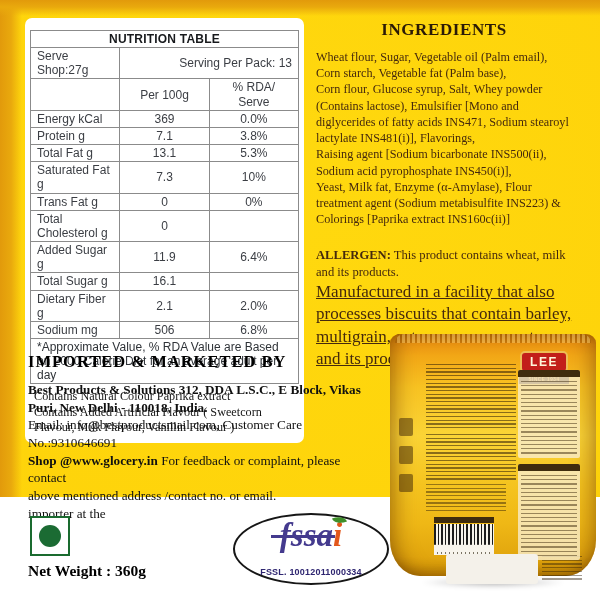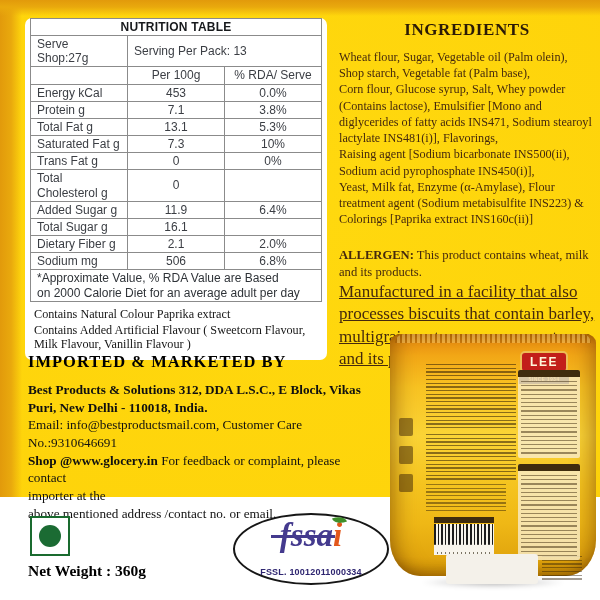--- a/index.html
+++ b/index.html
@@ -8,38 +8,38 @@
     font-family:"Liberation Sans",sans-serif;
     background:
       linear-gradient(180deg,#e29a0b 0px,#e9a90d 7px,rgba(233,169,13,0) 16px),
       linear-gradient(90deg,#e29a0b 0px,#e9a90d 11px,rgba(233,169,13,0) 22px),
       radial-gradient(140% 120% at 42% 32%, #ffd90f 0%, #fed30a 55%, #f7c406 80%, #efb505 100%);
   }
   
   .floor{position:absolute;left:0;right:0;top:497px;height:103px;background:#ffffff;z-index:1;}
 
   
-  .card{position:absolute;left:25px;top:18px;width:302px;background:#fff;border-radius:7px;
-        padding:0 5px 7px 5px;box-sizing:border-box;z-index:2;}
+  .card{position:absolute;left:25px;top:18px;width:279px;background:#fff;border-radius:7px;
+        padding:12px 5px 7px 5px;box-sizing:border-box;z-index:2;}
   table.nt{border-collapse:collapse;width:100%;table-layout:fixed;color:#3b3e44;}
   table.nt td{border:1px solid #8b8b8b;padding:1px 6px;font-size:12px;line-height:1.18;}
   table.nt{border:1.5px solid #555;}
   td.t-title{text-align:center;font-weight:700;font-size:13.5px;color:#17191c;letter-spacing:.2px;padding:3px 0;}
   td.t-serve{border-right:none;font-size:12.2px;}
-  td.t-pack{border-left:none;text-align:left;font-size:12.2px;padding-right:8px;}
+  td.t-pack{border-left:none;text-align:right;font-size:12.2px;padding-right:8px;}
   td.t-colhead{text-align:center;font-size:12.2px;}
   td.c-label{width:118px;}
   td.c-val{width:72px;text-align:center;}
   td.c-rda{width:81px;text-align:center;}
   td.t-foot{padding:4px 6px;font-size:12.3px;font-weight:500;color:#2f3338;line-height:1.35;}
   .notes{margin:5px 0 0 4px;font-family:"Liberation Serif",serif;font-size:12.2px;color:#151515;line-height:1.22;}
   .notes .note{margin-bottom:1px;}
 
   
-  .ingredients{position:absolute;left:339px;top:20px;width:256px;z-index:2;
+  .ingredients{position:absolute;left:316px;top:20px;width:256px;z-index:2;
                font-family:"Liberation Serif",serif;color:#45290d;}
   .ing-title{margin:0;text-align:center;font-size:17px;font-weight:700;color:#2b1a06;letter-spacing:.6px;}
   .ing-body{margin-top:9px;font-size:12.2px;line-height:1.33;}
   .allergen{margin-top:20px;font-size:12.6px;line-height:1.32;}
   .allergen b{font-weight:700;}
   .facility{font-size:17px;line-height:1.32;text-decoration:underline;}
 
   
   .importer{position:absolute;left:28px;top:352px;width:350px;z-index:2;
             font-family:"Liberation Serif",serif;color:#101010;}
@@ -123,21 +123,21 @@
         <td class="t-serve">Serve Shop:27g</td>
         <td colspan="2" class="t-pack">Serving Per Pack: 13</td>
       </tr>
       <tr>
         <td class="c-label"></td>
         <td class="t-colhead c-val">Per 100g</td>
         <td class="t-colhead c-rda">% RDA/ Serve</td>
       </tr>
       <tr>
         <td class="c-label">Energy kCal</td>
-        <td class="c-val">453</td>
+        <td class="c-val">369</td>
         <td class="c-rda">0.0%</td>
       </tr>
       <tr>
         <td class="c-label">Protein g</td>
         <td class="c-val">7.1</td>
         <td class="c-rda">3.8%</td>
       </tr>
       <tr>
         <td class="c-label">Total Fat g</td>
         <td class="c-val">13.1</td>
@@ -188,41 +188,41 @@
       </table>
     <div class="notes">
       <div class="note">Contains Natural Colour Paprika extract</div>
       <div class="note">Contains Added Artificial Flavour ( Sweetcorn Flavour, Milk Flavour, Vanillin Flavour )</div>
     </div>
   </section>
 
   <section class="ingredients">
     <h2 class="ing-title">INGREDIENTS</h2>
     <div class="ing-body">
-      <div>Wheat flour, Sugar, Vegetable oil (Palm olein), Shop starch, Vegetable fat (Palm base),</div>
+      <div>Wheat flour, Sugar, Vegetable oil (Palm email), Corn starch, Vegetable fat (Palm base),</div>
       <div>Corn flour, Glucose syrup, Salt, Whey powder (Contains lactose), Emulsifier [Mono and diglycerides of fatty acids INS471, Sodium stearoyl lactylate INS481(i)], Flavorings,</div>
       <div>Raising agent [Sodium bicarbonate INS500(ii), Sodium acid pyrophosphate INS450(i)],</div>
       <div>Yeast, Milk fat, Enzyme (α-Amylase), Flour treatment agent (Sodium metabisulfite INS223) &amp; Colorings [Paprika extract INS160c(ii)]</div>
     </div>
     <div class="allergen">
       <b>ALLERGEN:</b><span> This product contains wheat, milk and its products.</span>
     </div>
     <div class="facility">Manufactured in a facility that also processes biscuits that contain barley, multigrain, oats, sesame, peanut, soy and its products</div>
   </section>
 
   <section class="importer">
     <h2 class="imp-title">IMPORTED &amp; MARKETED BY</h2>
     <div class="imp-body">
       <div class="imp-address">Best Products &amp; Solutions 312, DDA L.S.C., E Block, Vikas Puri, New Delhi - 110018, India.</div>
       <div>Email: info@bestproductsmail.com, Customer Care No.:9310646691</div>
       <div>
         <span class="imp-shop-b">Shop @www.glocery.in</span><span> For feedback or complaint, please contact</span>
       </div>
+      <div>above mentioned address /contact no. or email.</div>
       <div>importer at the</div>
-      <div>above mentioned address /contact no. or email.</div>
     </div>
   </section>
 
   <div class="veg">
     <div class="veg-dot"></div>
   </div>
   <div class="net-weight">Net Weight : 360g</div>
 
   <div class="fssai">
     <div class="fssai-word">

